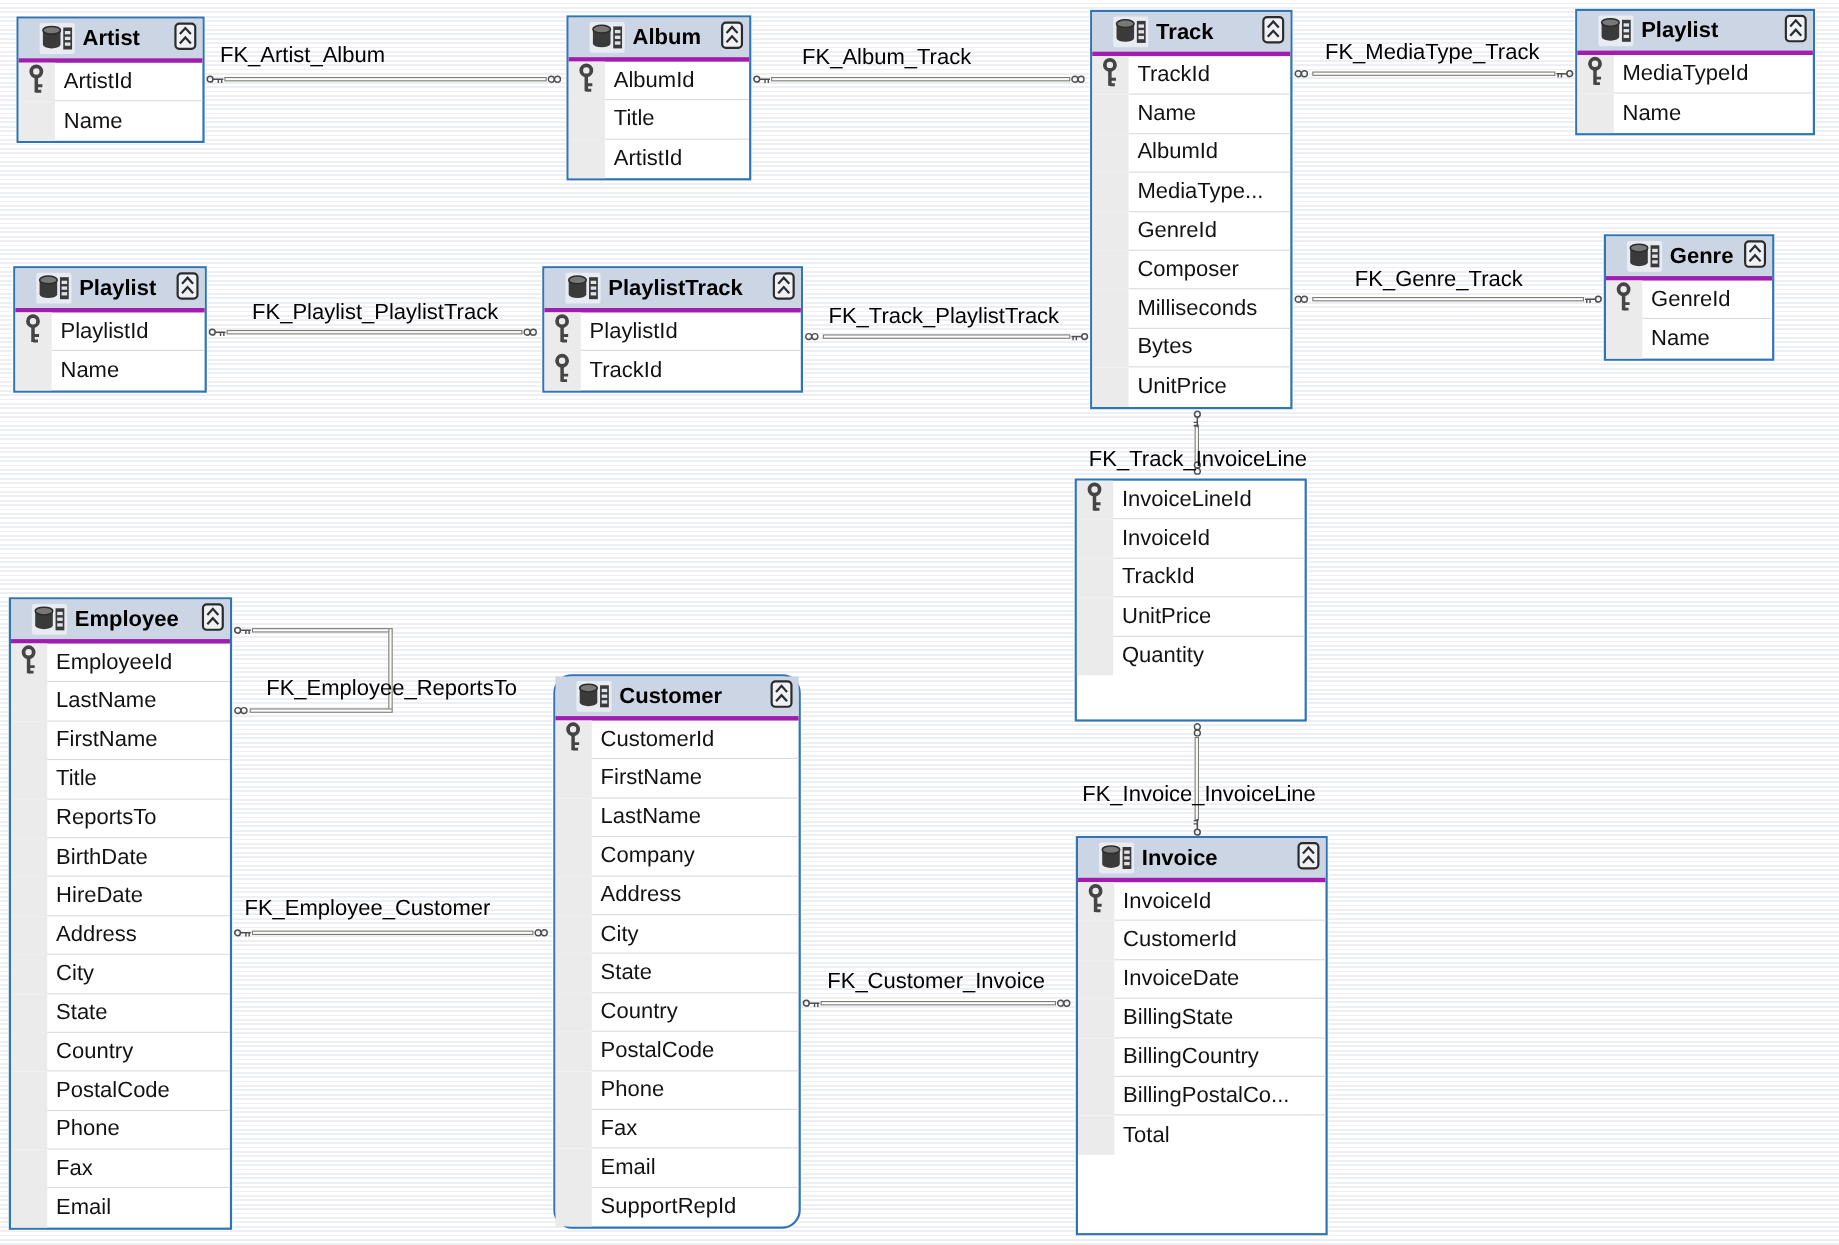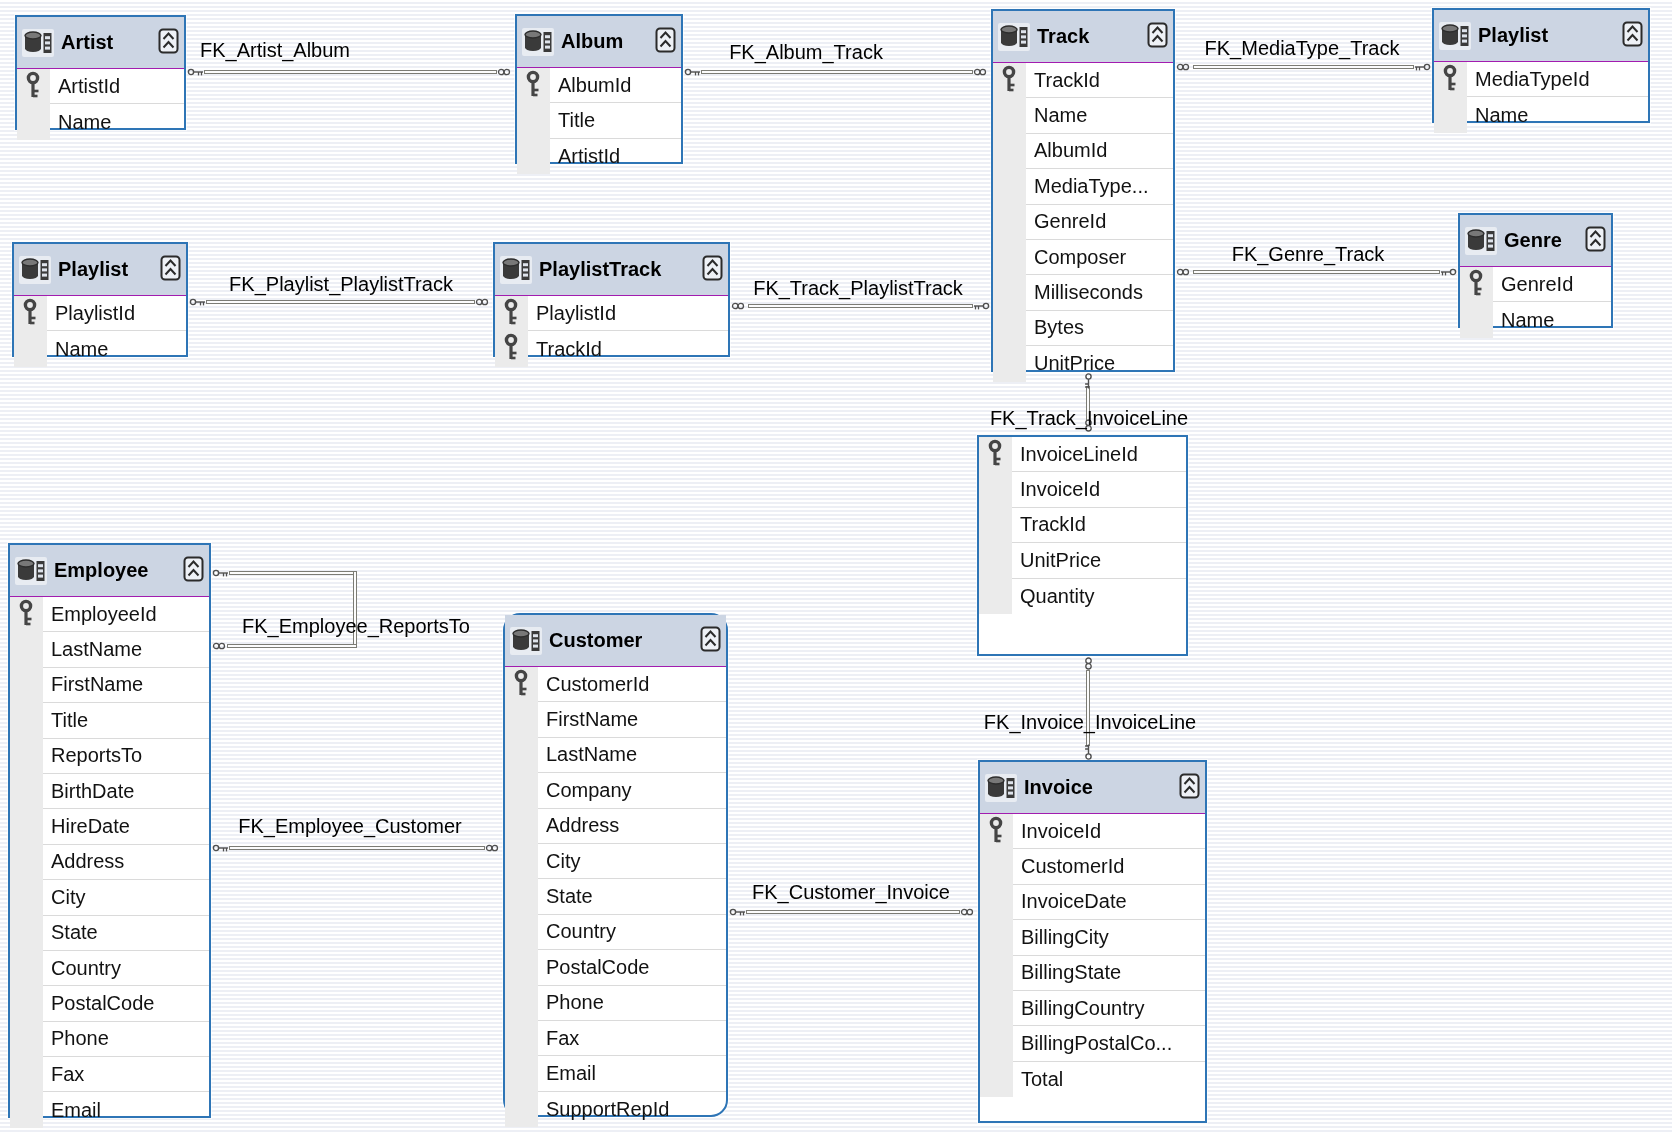--- a/index.html
+++ b/index.html
@@ -8,23 +8,23 @@
     position:relative; width:1672px; height:1132px; overflow:hidden;
     background:repeating-linear-gradient(180deg,#ffffff 0px,#ffffff 2.4px,var(--stripe,#edeff5) 2.4px,var(--stripe,#edeff5) 4px);
   }
   .tbl{
     position:absolute; box-sizing:border-box;
     border:2px solid var(--tbl-border,#2E75B6);
     background:#ffffff;
     box-shadow:0 0 0 1px rgba(255,255,255,.6);
   }
   .hdr{
-    height:52px; background:var(--hdr-bg,#CCD5E3);
-    display:flex; align-items:center; padding:0 5px 0 5px;
-    border-bottom:1px solid #a21caf; box-sizing:border-box;
+    height:40px; background:var(--hdr-bg,#CCD5E3);
+    display:flex; align-items:center; padding:0 5px 0 19px;
+    border-bottom:4px solid #a21caf; box-sizing:border-box;
   }
   .hdr .ticon{display:flex; align-items:center; flex:0 0 auto; background:rgba(255,255,255,.55); border-radius:2px; padding:1px;}
   .hdr .ttl{flex:1 1 auto; font-size:20px; font-weight:bold; color:#000; margin-left:7px; white-space:nowrap; overflow:hidden;}
   .hdr .coll{flex:0 0 auto; display:flex; align-items:center; cursor:pointer;}
   .rowsbox{position:relative;}
   .crow{display:flex; height:35.4px; box-sizing:border-box;}
   .gutter{flex:0 0 33px; background:var(--gutter,#EBEBEB); display:flex; align-items:center; justify-content:center;}
   .cell{
     flex:1 1 auto; display:flex; align-items:center; padding-left:8px;
     font-size:20px; color:#121212; border-bottom:1px solid var(--divider,#DADADA);
@@ -426,24 +426,20 @@
         <div class="crow">
           <div class="gutter"></div>
           <div class="cell">CustomerId</div>
         </div>
         <div class="crow">
           <div class="gutter"></div>
           <div class="cell">InvoiceDate</div>
         </div>
         <div class="crow">
           <div class="gutter"></div>
-          <div class="cell">BillingCity</div>
-        </div>
-        <div class="crow">
-          <div class="gutter"></div>
           <div class="cell">BillingState</div>
         </div>
         <div class="crow">
           <div class="gutter"></div>
           <div class="cell">BillingCountry</div>
         </div>
         <div class="crow">
           <div class="gutter"></div>
           <div class="cell">BillingPostalCo...</div>
         </div>
@@ -781,21 +777,21 @@
         <line x1="11.5" y1="5" x2="11.5" y2="8.4" stroke="#4f4f4f" stroke-width="1.3"></line>
         <line x1="14.5" y1="5" x2="14.5" y2="8.4" stroke="#4f4f4f" stroke-width="1.3"></line>
       </svg>
     </div>
     <div class="glyph" style="left: 485px; top: 843px;">
       <svg width="14" height="10" viewBox="0 0 14 10">
         <circle cx="4.2" cy="5" r="2.7" fill="none" stroke="#4f4f4f" stroke-width="1.3"></circle>
         <circle cx="9.8" cy="5" r="2.7" fill="none" stroke="#4f4f4f" stroke-width="1.3"></circle>
       </svg>
     </div>
-    <div class="fk-label" style="left: 334px; top: 814px; margin-left: 16px;">FK_Employee_Customer</div>
+    <div class="fk-label" style="left: 334px; top: 814px;">FK_Employee_Customer</div>
     <div class="tube h" style="left: 746px; top: 910px; width: 214px;"></div>
     <div class="glyph" style="left: 729px; top: 907px;">
       <svg width="17" height="10" viewBox="0 0 17 10">
         <circle cx="4" cy="5" r="2.6" fill="none" stroke="#4f4f4f" stroke-width="1.4"></circle>
         <line x1="6.6" y1="5" x2="16" y2="5" stroke="#4f4f4f" stroke-width="1.4"></line>
         <line x1="11.5" y1="5" x2="11.5" y2="8.4" stroke="#4f4f4f" stroke-width="1.3"></line>
         <line x1="14.5" y1="5" x2="14.5" y2="8.4" stroke="#4f4f4f" stroke-width="1.3"></line>
       </svg>
     </div>
     <div class="glyph" style="left: 960px; top: 907px;">

